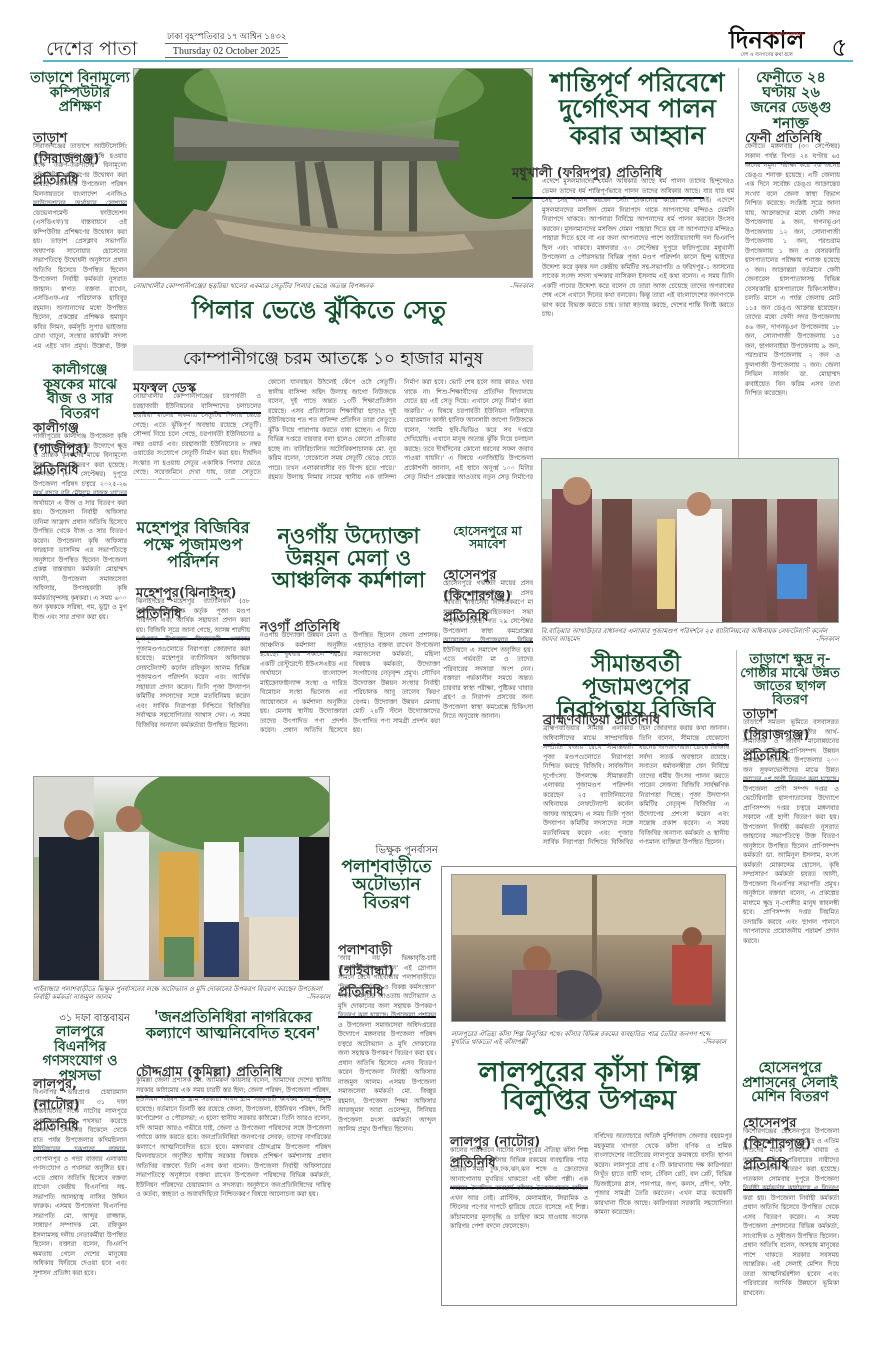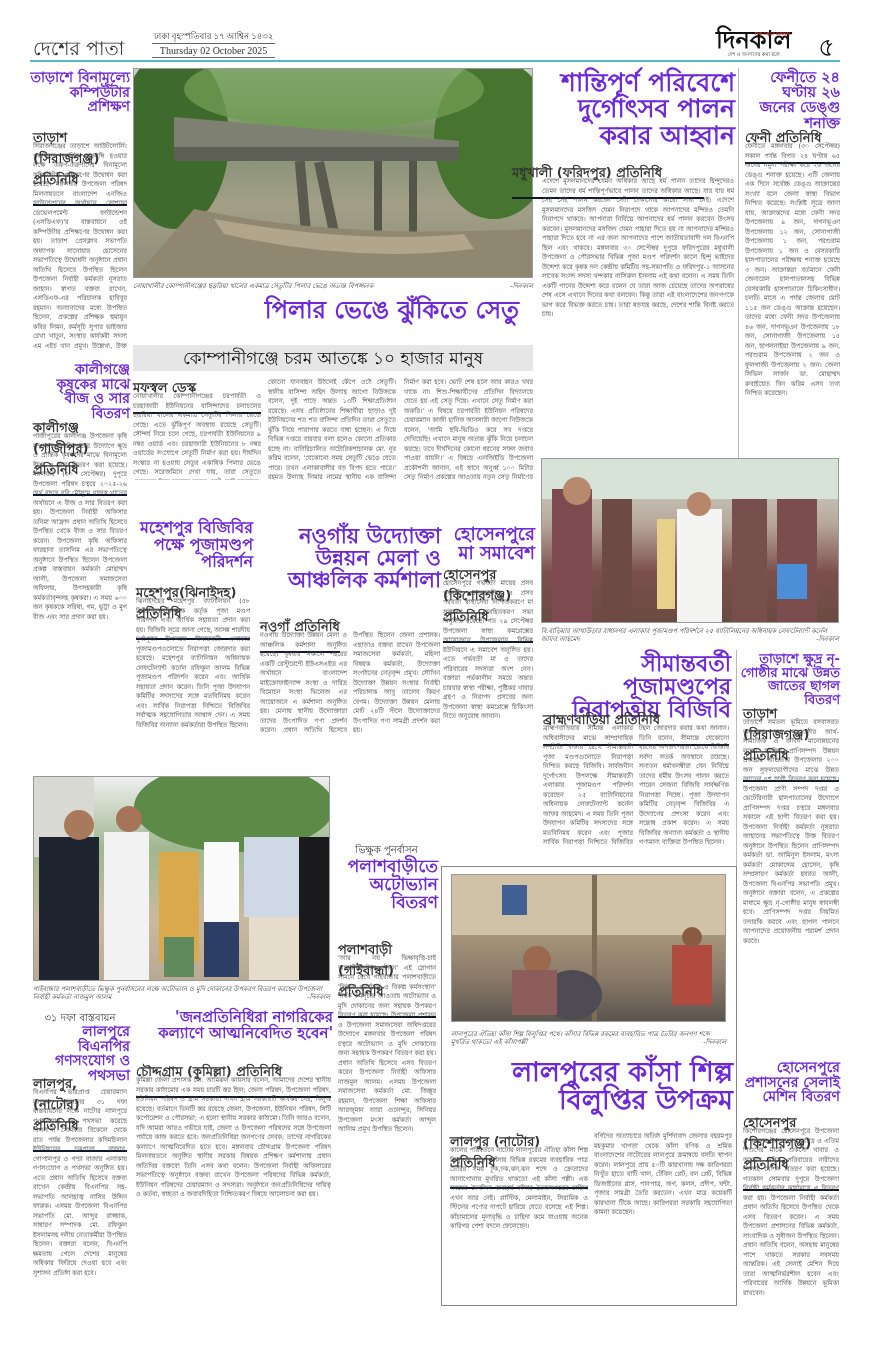--- a/index.html
+++ b/index.html
@@ -1,33 +1,33 @@
 <!DOCTYPE html>
 <html><head>
 <meta charset="utf-8">
 <style>
 *{box-sizing:border-box;margin:0;padding:0}
 body{width:870px;height:1352px;background:#fff;font-family:"DejaVu Sans",sans-serif;color:#222;position:relative;overflow:hidden}
-.hdr{position:absolute;left:0;top:0;width:806px;height:62px}
+.hdr{position:absolute;left:13px;top:0;width:806px;height:62px}
 .section{position:absolute;left:33px;top:34px;font-size:19px;color:#333;font-family:"DejaVu Serif",serif}
 .dates{position:absolute;left:152px;top:30px;font-size:8.5px;color:#333;text-align:center;font-family:"Liberation Serif",serif;line-height:13px}
 .dates .bn{border-bottom:1px solid #666;padding:0 2px}
 .dates .en{font-size:10px;border-bottom:1px solid #666}
 .logo{position:absolute;left:716px;top:29px;font-size:24px;font-weight:bold;color:#111;font-family:Liberation Sans, sans-serif;line-height:22px}
 .logo .tag{display:block;font-size:5px;font-weight:normal;text-align:center;color:#333;line-height:7px}
 .logo .tiny{position:absolute;top:-6px;right:0;font-size:4px;color:#c33}
 .pageno{position:absolute;left:818px;top:27px;font-size:26px;color:#111}
 .rule{position:absolute;left:30px;top:60px;width:810px;height:2px;background:#5bb7c8}
 .photo{position:absolute;overflow:hidden;border:1px solid #999}
 .cap{position:absolute;font-size:6.5px;font-style:italic;color:#333;line-height:8px}
 .cap .credit{float:right}
-.head{position:absolute;text-align:right;color:#6d28d9;font-weight:bold;line-height:1.05}
+.head{position:absolute;text-align:center;color:#14532d;font-weight:bold;line-height:1.05}
 .by{position:absolute;font-size:13px;font-weight:bold;color:#333;border-bottom:2px solid #0f172a;padding-bottom:13px}
 .body{position:absolute;font-size:6.4px;line-height:9.5px;color:#444;text-align:justify;overflow:hidden}
-.kicker{position:absolute;text-align:center;font-size:10px;color:#333}
+.kicker{position:absolute;text-align:right;font-size:10px;color:#333}
 .sub{position:absolute;background:#e6e6e6;text-align:center;font-size:17px;color:#111}
 .vline{position:absolute;width:1px;background:#bbb}
 .box{position:absolute;border:1px solid #888}
 </style>
 </head>
 <body>
 
 <div class="hdr">
   <div class="section">দেশের পাতা</div>
   <div class="dates">
@@ -88,21 +88,21 @@
 <div class="body" style="left:33px;top:432px;width:94px;height:338px">গাজীপুরের কালীগঞ্জ উপজেলা কৃষি সম্প্রসারণ অধিদপ্তরের উদ্যোগে ক্ষুদ্র ও প্রান্তিক কৃষকদের মাঝে বিনামূল্যে বীজ ও সার বিতরণ করা হয়েছে। মঙ্গলবার (৩০ সেপ্টেম্বর) দুপুরে উপজেলা পরিষদ চত্বরে ২০২৫-২৬ অর্থ বছরে রবি মৌসুমে রাজস্ব খাতের অর্থায়নে এ বীজ ও সার বিতরণ করা হয়। উপজেলা নির্বাহী অফিসার তনিমা আফ্রাদ প্রধান অতিথি হিসেবে উপস্থিত থেকে বীজ ও সার বিতরণ করেন। উপজেলা কৃষি অফিসার ফারহানা তাসলিম এর সভাপতিত্বে অনুষ্ঠানে উপস্থিত ছিলেন উপজেলা প্রকল্প বাস্তবায়ন কর্মকর্তা মোহাম্মদ আলী, উপজেলা সমাজসেবা অফিসার, উপসহকারী কৃষি কর্মকর্তাবৃন্দসহ কৃষকরা। এ সময় ৬০০ জন কৃষককে সরিষা, গম, ভুট্টা ও মুগ বীজ এবং সার প্রদান করা হয়।</div>
 
 <div class="head" style="left:133px;top:520px;width:120px;font-size:16px">মহেশপুর বিজিবির পক্ষে পূজামণ্ডপ পরিদর্শন</div>
 <div class="by" style="left:136px;top:583px;width:114px">মহেশপুর(ঝিনাইদহ) প্রতিনিধি</div>
 <div class="body" style="left:136px;top:597px;width:114px;height:172px">ঝিনাইদহের মহেশপুর ব্যাটালিয়ন (৫৮ বিজিবির)অধিনায়ক কর্তৃক পূজা মণ্ডপ পরিদর্শন এবং আর্থিক সহায়তা প্রদান করা হয়। বিজিবি সূত্রে জানা গেছে, আসন্ন শারদীয় দুর্গাপূজা উপলক্ষে সীমান্তবর্তী এলাকার পূজামণ্ডপগুলোতে নিরাপত্তা জোরদার করা হয়েছে। মহেশপুর ব্যাটালিয়ন অধিনায়ক লেফটেন্যান্ট কর্নেল রফিকুল আলম বিভিন্ন পূজামণ্ডপ পরিদর্শন করেন এবং আর্থিক সহায়তা প্রদান করেন। তিনি পূজা উদযাপন কমিটির সদস্যদের সঙ্গে মতবিনিময় করেন এবং সার্বিক নিরাপত্তা নিশ্চিতে বিজিবির সর্বাত্মক সহযোগিতার আশ্বাস দেন। এ সময় বিজিবির অন্যান্য কর্মকর্তারা উপস্থিত ছিলেন।</div>
 
 <div class="head" style="left:256px;top:525px;width:185px;font-size:21px">নওগাঁয় উদ্যোক্তা উন্নয়ন মেলা ও আঞ্চলিক কর্মশালা</div>
 <div class="by" style="left:260px;top:617px;width:80px">নওগাঁ প্রতিনিধি</div>
 <div class="body" style="left:260px;top:631px;width:180px;height:140px;column-count:2;column-gap:6px">নওগাঁয় উদ্যোক্তা উন্নয়ন মেলা ও আঞ্চলিক কর্মশালা অনুষ্ঠিত হয়েছে। বুধবার সকালে শহরের একটি রেস্টুরেন্টে ইউএসএইড এর অর্থায়নে বাংলাদেশ মাইক্রোফাইন্যান্স সংস্থা ও দারিদ্র বিমোচন সংস্থা ভিলেজ এর আয়োজনে এ কর্মশালা অনুষ্ঠিত হয়। মেলায় স্থানীয় উদ্যোক্তারা তাদের উৎপাদিত পণ্য প্রদর্শন করেন। প্রধান অতিথি হিসেবে উপস্থিত ছিলেন জেলা প্রশাসক। এছাড়াও বক্তব্য রাখেন উপজেলা সমাজসেবা কর্মকর্তা, মহিলা বিষয়ক কর্মকর্তা, উদ্যোক্তা সংগঠনের নেতৃবৃন্দ প্রমুখ। সৌখিন উদ্যোক্তা উন্নয়ন সংস্থার নির্বাহী পরিচালক আবু তালেব কিরণ বেগম। উদ্যোক্তা উন্নয়ন মেলায় মোট ২৪টি স্টলে উদ্যোক্তাদের উৎপাদিত পণ্য সামগ্রী প্রদর্শন করা হয়।</div>
 
-<div class="head" style="left:440px;top:525px;width:95px;font-size:18px">হোসেনপুরে মা সমাবেশ</div>
+<div class="head" style="left:440px;top:525px;width:95px;font-size:12px">হোসেনপুরে মা সমাবেশ</div>
 <div class="by" style="left:443px;top:565px;width:90px">হোসেনপুর (কিশোরগঞ্জ) প্রতিনিধি</div>
 <div class="body" style="left:443px;top:579px;width:90px;height:160px">হোসেনপুরে গর্ভবতী মায়ের প্রসব পূর্ববর্তী, প্রসবকালীন ও প্রসব পরবর্তী স্বাস্থ্যসেবা নিশ্চিতকরণে মা সমাবেশ ও অবহিতকরণ সভা অনুষ্ঠিত হয়েছে। গত ২৯ সেপ্টেম্বর উপজেলা স্বাস্থ্য কমপ্লেক্সের আয়োজনে উপজেলার বিভিন্ন ইউনিয়নে এ সমাবেশ অনুষ্ঠিত হয়। এতে গর্ভবতী মা ও তাদের পরিবারের সদস্যরা অংশ নেন। বক্তারা গর্ভকালীন সময়ে অন্তত চারবার স্বাস্থ্য পরীক্ষা, পুষ্টিকর খাবার গ্রহণ ও নিরাপদ প্রসবের জন্য উপজেলা স্বাস্থ্য কমপ্লেক্সে চিকিৎসা নিতে অনুরোধ জানান।</div>
 
 <div class="photo" style="left:541px;top:458px;width:298px;height:165px;background:linear-gradient(180deg,#d5ded5 0%,#b7a79a 40%,#7b4f4b 70%,#6a4b42 100%)">
   <svg width="298" height="165">
     <rect x="0" y="0" width="298" height="40" fill="#d8e3d8"></rect>
     <rect x="10" y="30" width="40" height="135" fill="#7d4a4f"></rect>
     <circle cx="35" cy="32" r="14" fill="#b78a6d"></circle>
     <rect x="60" y="40" width="30" height="125" fill="#6d4a44"></rect>
     <rect x="135" y="50" width="45" height="115" fill="#f4f4f2"></rect>

